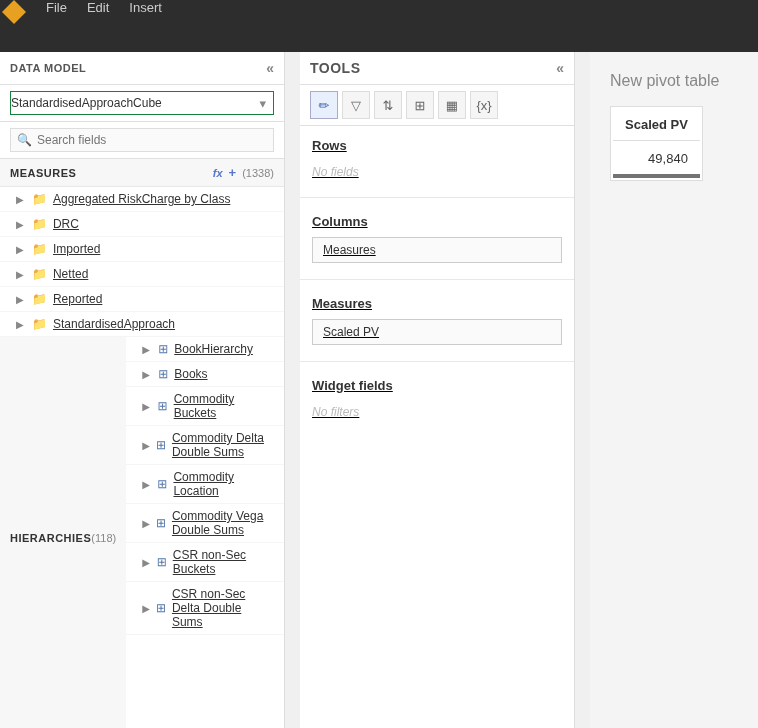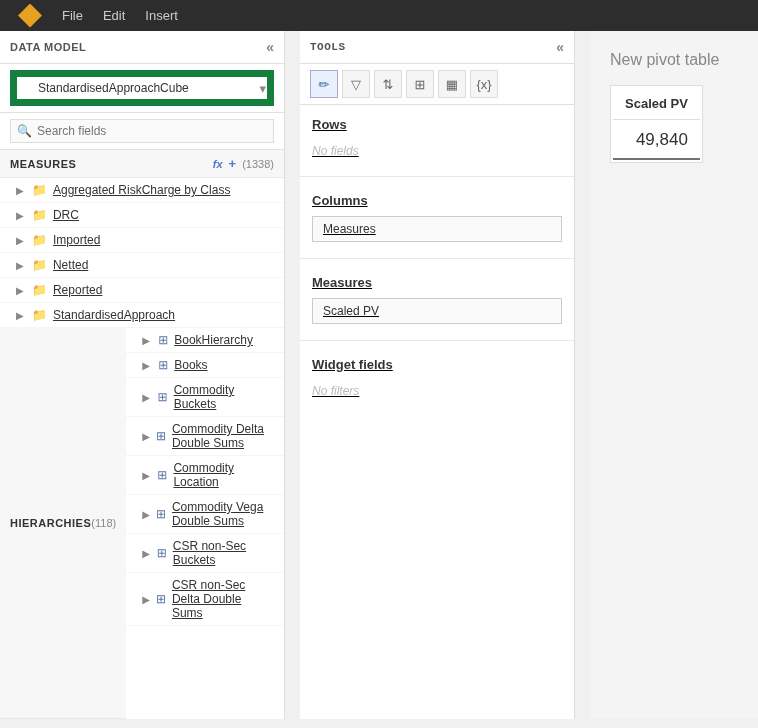--- a/index.html
+++ b/index.html
@@ -1,24 +1,23 @@
 <!DOCTYPE html>
 <html><head>
   <meta charset="utf-8">
   <style>
     * { box-sizing: border-box; margin: 0; padding: 0; }
     body { font-family: 'Segoe UI', Arial, sans-serif; font-size: 13px; background: #f0f0f0; width: 758px; height: 728px; overflow: hidden; }
 
     
     .top-nav {
       background: #2d2d2d;
-      height: 31px;
-      display: flex;
-      align-items: center;
-      padding: 0 18px;
+      height: 52px;
+      display: flex;
+      padding: 0 2px;
       gap: 20px;
     }
     .top-nav .logo {
       width: 24px; height: 24px;
       background: #e8a020;
       clip-path: polygon(50% 0%, 100% 50%, 50% 100%, 0% 50%);
     }
     .top-nav .menu-item {
       color: #ccc;
       cursor: pointer;
@@ -66,22 +65,22 @@
 
     .cube-selector {
       display: flex;
       align-items: center;
       padding: 6px 10px;
       border-bottom: 1px solid #e0e0e0;
       background: #fff;
     }
     .cube-selector select {
       width: 100%;
-      border: 7px solid #15803d;
-      padding: 4px 21px;
+      border: 1px solid #15803d;
+      padding: 4px 0;
       font-size: 12px;
       color: #333;
       background: #fff;
       appearance: none;
       cursor: pointer;
     }
     .cube-selector-wrapper {
       position: relative;
       width: 100%;
     }
@@ -212,26 +211,25 @@
     }
 
     .tools-header {
       display: flex;
       align-items: center;
       justify-content: space-between;
       padding: 8px 10px;
       border-bottom: 1px solid #e0e0e0;
     }
     .tools-title {
-      font-size: 11px;
+      font-size: 14px;
       font-weight: 600;
       color: #555;
       text-transform: uppercase;
       letter-spacing: 0.5px;
-      font-family: Liberation Mono, monospace;
     }
 
     .tools-toolbar {
       display: flex;
       align-items: center;
       padding: 6px 10px;
       gap: 4px;
       border-bottom: 1px solid #e0e0e0;
     }
     .toolbar-btn {
@@ -313,24 +311,24 @@
       background: #fff;
       border-bottom: 1px solid #ddd;
       padding: 8px 12px;
       font-size: 13px;
       font-weight: 600;
       color: #333;
       text-align: left;
     }
     .pivot-table td {
       padding: 8px 12px;
-      font-size: 17px;
+      font-size: 13px;
       color: #333;
       text-align: right;
-      border-bottom: 2px solid #737373;
+      border-bottom: 4px solid #737373;
     }
 
     
     .fx-icon {
       font-style: italic;
       font-weight: bold;
       color: #5577cc;
       font-size: 11px;
     }
     .plus-icon {

